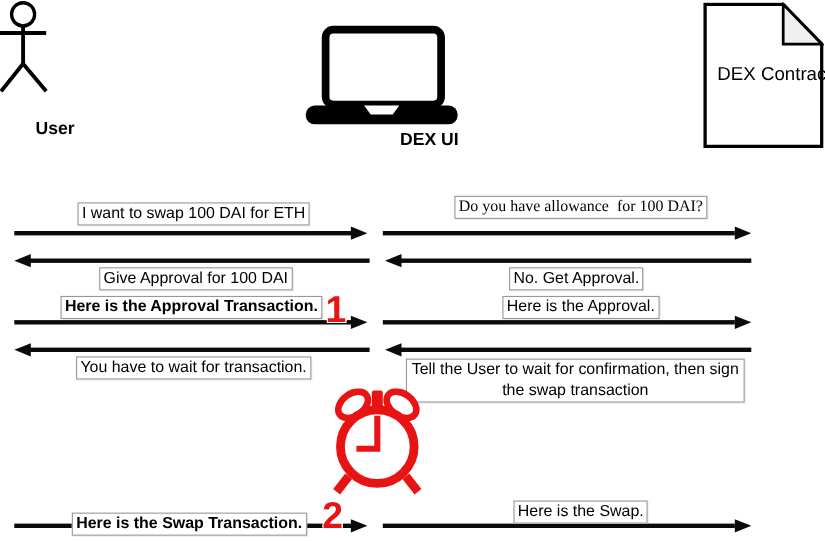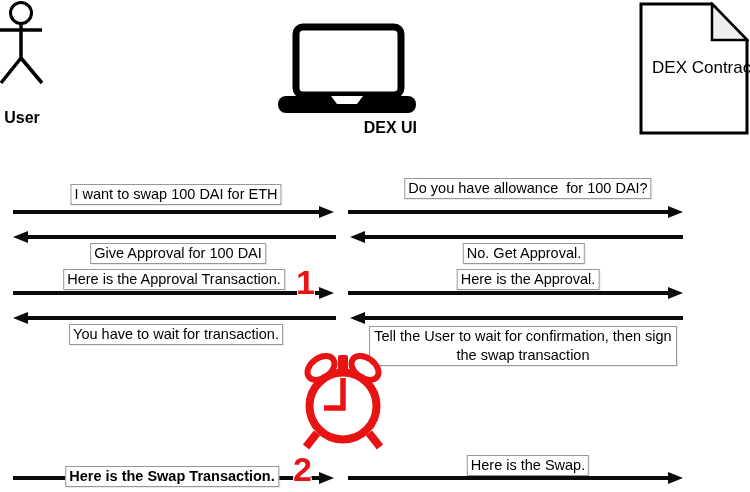--- a/index.html
+++ b/index.html
@@ -38,21 +38,21 @@
 
   <div class="abs" style="left:0;top:21;width:45px;height:86px;">
     <svg width="45" height="86" viewBox="0 0 45 86">
       <circle cx="21" cy="13" r="10.5" fill="#fff" stroke="#000" stroke-width="3"></circle>
       <line x1="21" y1="23.5" x2="21" y2="58" stroke="#000" stroke-width="3.5"></line>
       <line x1="0" y1="30" x2="42" y2="30" stroke="#000" stroke-width="3.5"></line>
       <line x1="21" y1="58" x2="1" y2="83" stroke="#000" stroke-width="3.5"></line>
       <line x1="21" y1="58" x2="42" y2="83" stroke="#000" stroke-width="3.5"></line>
     </svg>
   </div>
-  <div class="actor-label" style="left:0;top:109px;width:44px;">User</div>
+  <div class="actor-label" style="left:0;top:109px;width:44px;padding-left:28px;">User</div>
 
   <div class="abs" style="left:277px;top:22px;width:140px;height:93px;">
     <svg width="140" height="93" viewBox="0 0 140 93">
       <rect x="19" y="5" width="105" height="68" rx="7" fill="#fff" stroke="#000" stroke-width="7"></rect>
       <rect x="1" y="74" width="138" height="17" rx="8" fill="#000"></rect>
       <path d="M54,74 l6,8 h20 l6,-8 z" fill="#fff"></path>
     </svg>
   </div>
   <div class="actor-label" style="left:277px;top:119px;width:140px;text-align:right;">DEX UI</div>
 
@@ -109,25 +109,25 @@
     <div class="shaft" style="left:364px;top:316px;width:319px;"></div>
   </div>
 
   <div>
     <div class="shaft" style="left:348px;top:476px;width:320px;"></div>
     <div class="head-r" style="left:668px;top:472px;"></div>
   </div>
 
   <div class="msg" style="left:176px;top:184px;">I want to swap 100 DAI for ETH</div>
   <div class="msg" style="left:178px;top:243px;">Give Approval for 100 DAI</div>
-  <div class="msg" style="left:174px;top:269px;">Here is the Approval Transaction.</div>
+  <div class="msg" style="left:174px;top:269px;font-weight:bold;">Here is the Approval Transaction.</div>
   <div class="msg" style="left:176px;top:324px;">You have to wait for transaction.</div>
   <div class="msg" style="left:172px;top:466px;font-weight:bold;">Here is the Swap Transaction.</div>
 
-  <div class="msg" style="left:528px;top:178px;">Do you have allowance  for 100 DAI?</div>
+  <div class="msg" style="left:528px;top:178px;font-family:Liberation Serif, serif;">Do you have allowance  for 100 DAI?</div>
   <div class="msg" style="left:524px;top:243px;">No. Get Approval.</div>
   <div class="msg" style="left:528px;top:269px;">Here is the Approval.</div>
   <div class="msg" style="left:528px;top:455px;">Here is the Swap.</div>
   <div class="msg multiline" style="left:523px;top:326px;">Tell the User to wait for confirmation, then sign
 the swap transaction</div>
 
   <div class="step-num" style="left:296px;top:265px;">1</div>
   <div class="step-num" style="left:293px;top:452px;">2</div>
 
   <div class="abs" style="left:297px;top:353px;width:92px;height:100px;z-index:2;">

